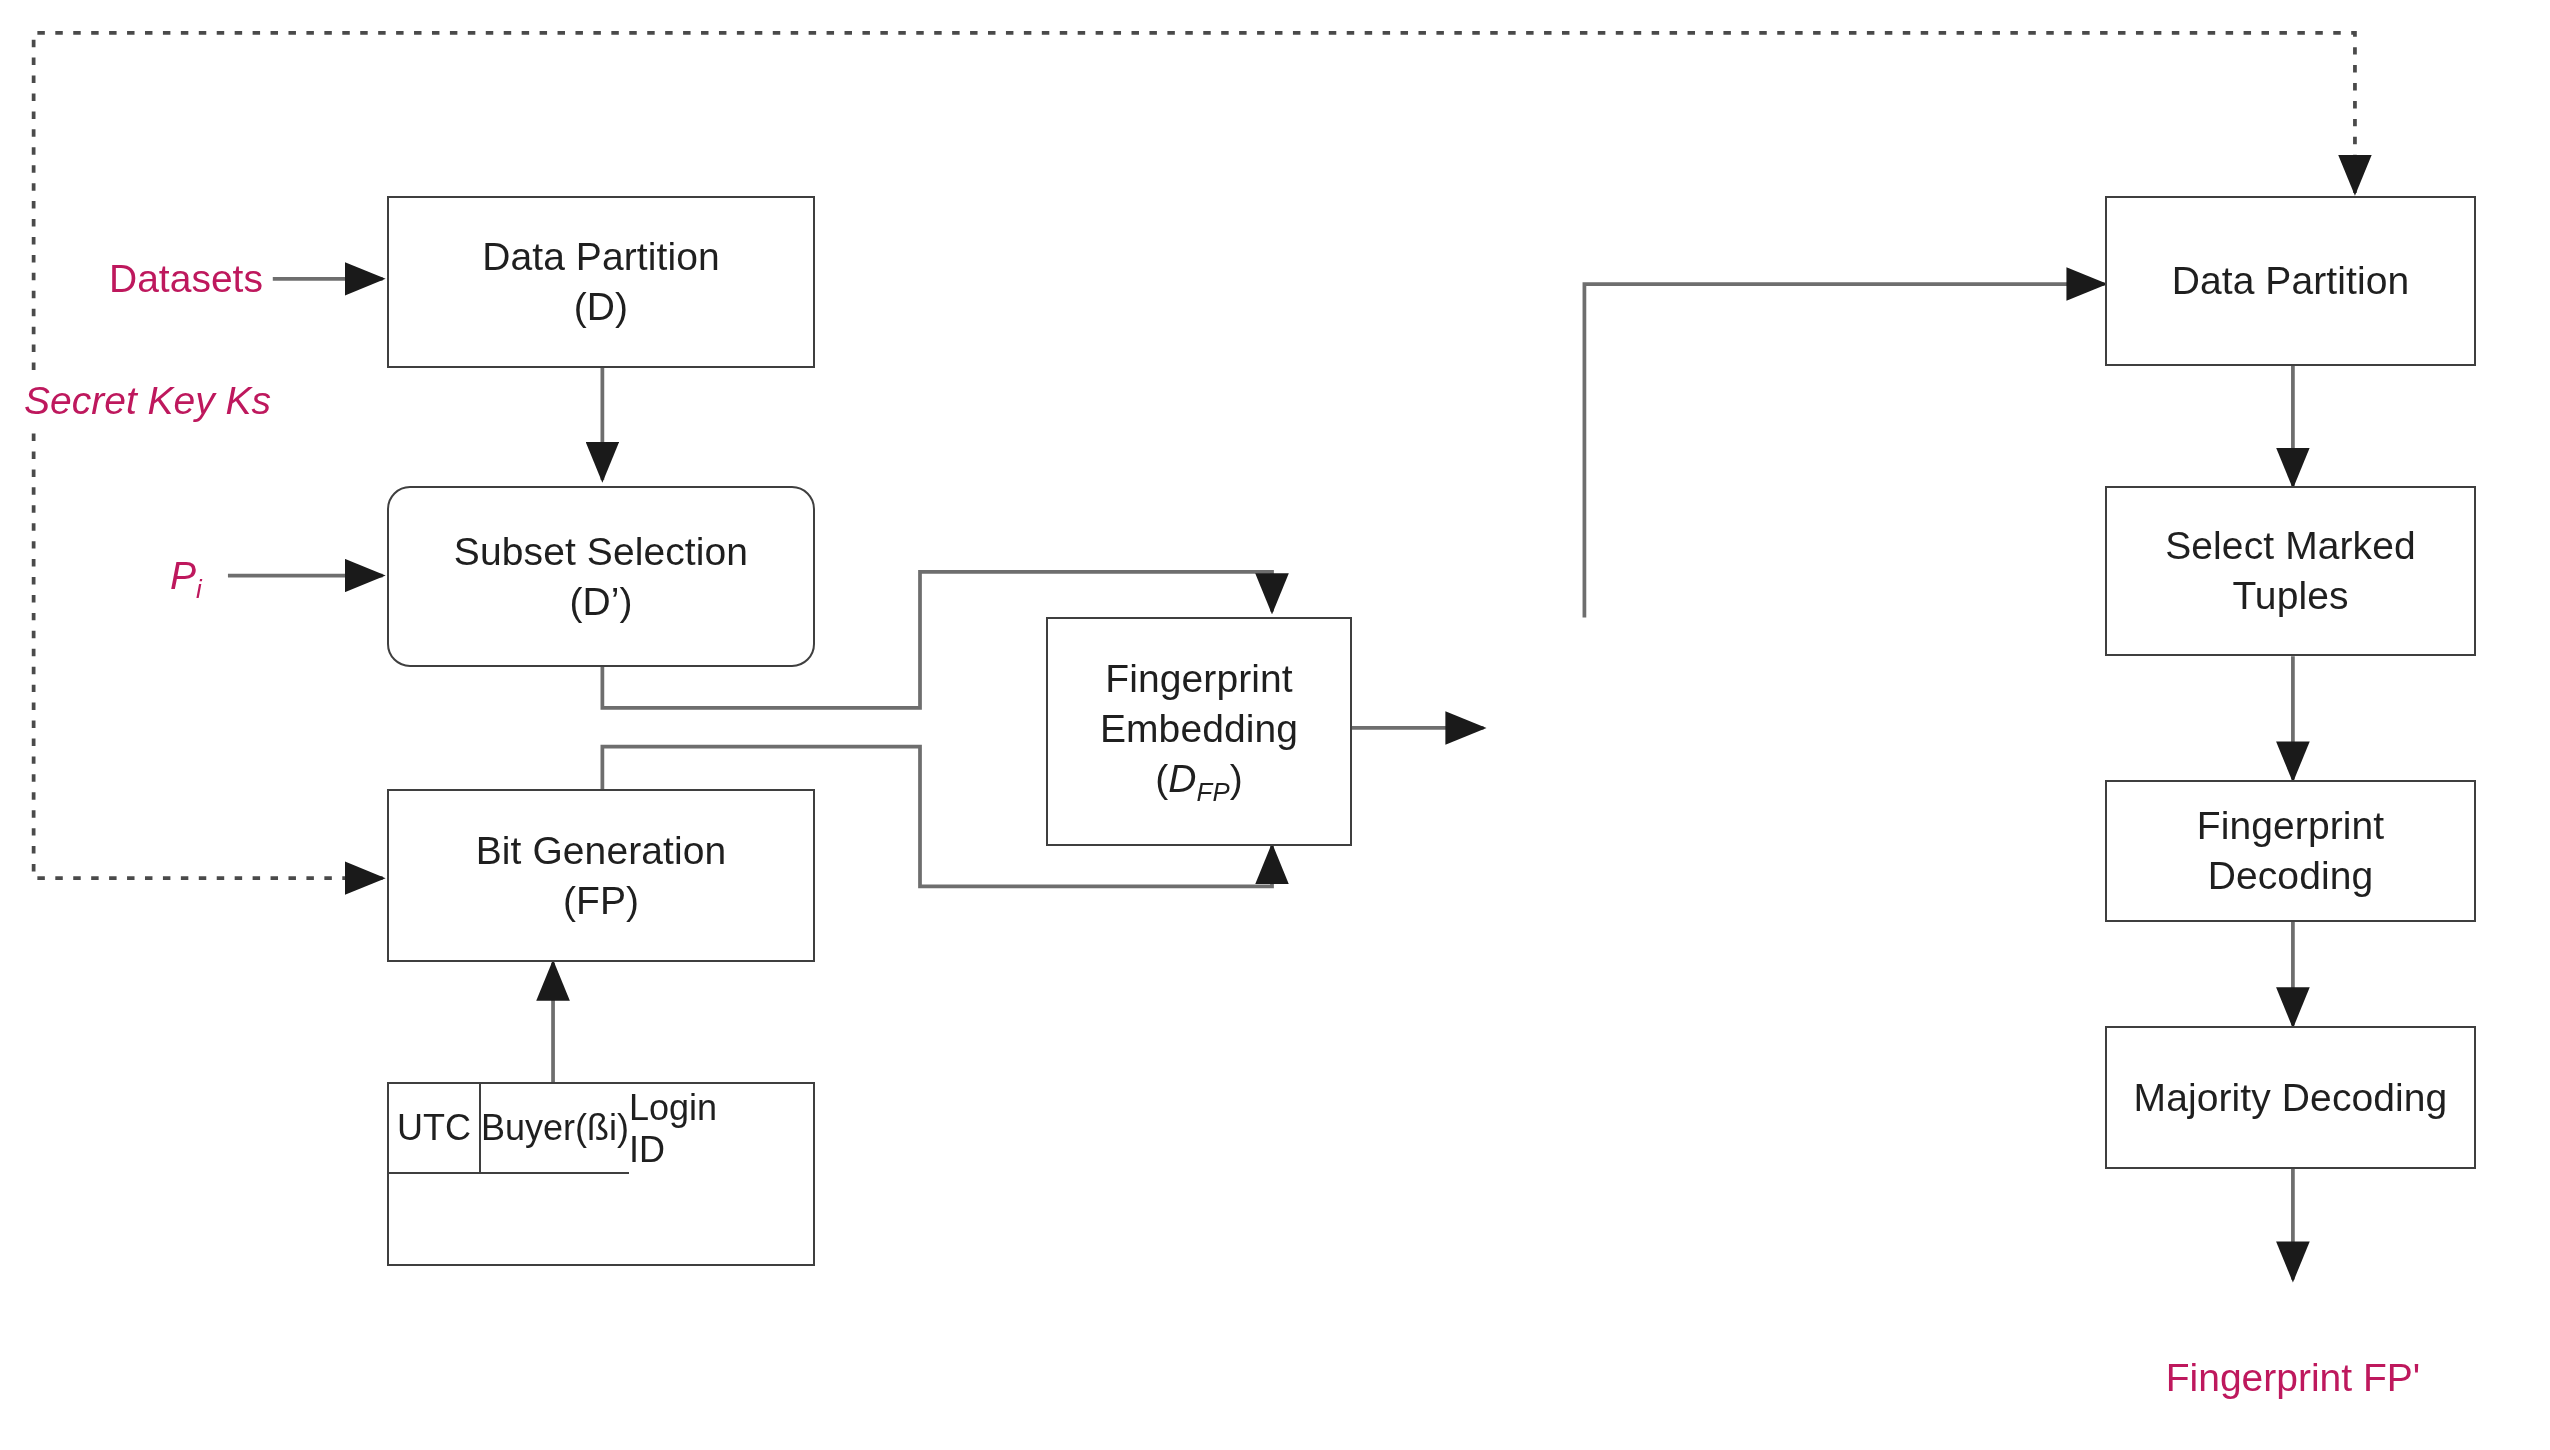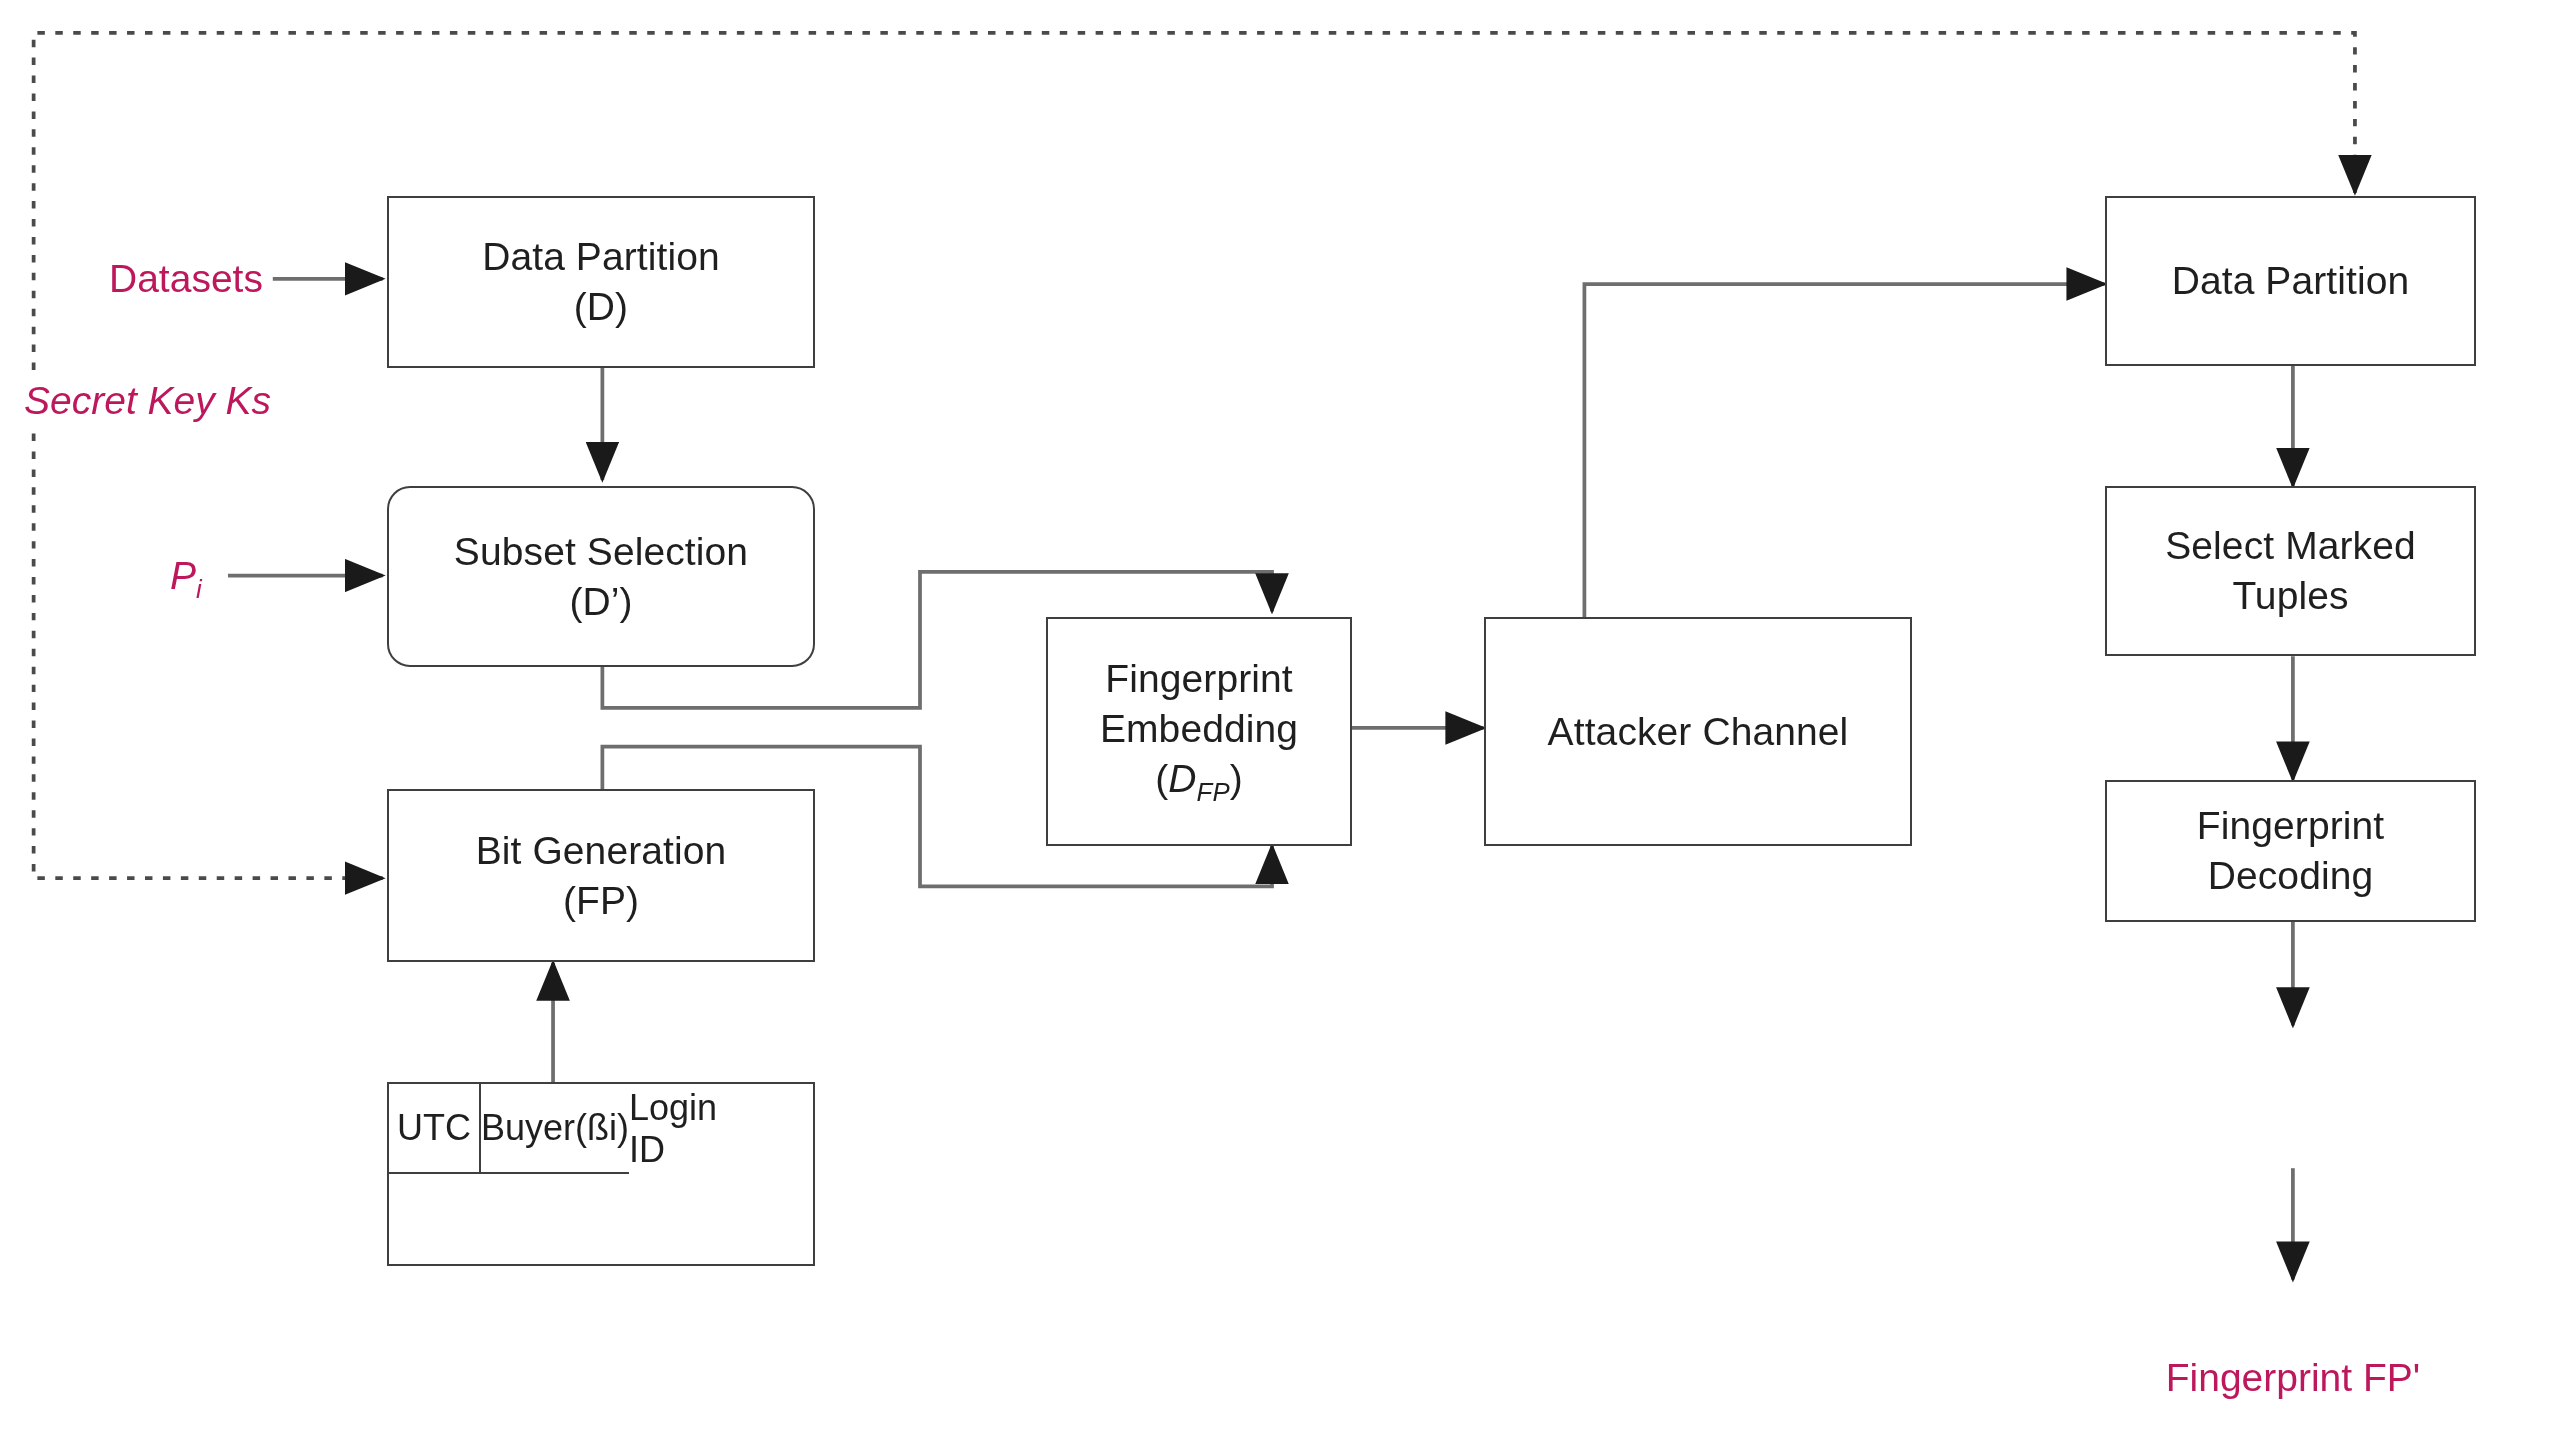--- a/index.html
+++ b/index.html
@@ -168,25 +168,20 @@
   </div>
 
   <div class="node" style="left:1046px; top:617px; width:306px; height:229px;">
     <span class="stack">
       <span class="ln">Fingerprint</span>
       <span class="ln">Embedding</span>
       <span class="ln"><span>(</span><span class="ital">D</span><span class="sub">FP</span><span>)</span></span>
     </span>
   </div>
 
-  <div class="node" style="left:1484px; top:617px; width:428px; height:229px;">
-    <span class="stack">
-      <span class="ln">Attacker Channel</span>
-    </span>
-  </div>
 
   <div class="node" style="left:2105px; top:196px; width:371px; height:170px;">
     <span class="stack">
       <span class="ln">Data Partition</span>
     </span>
   </div>
 
   <div class="node" style="left:2105px; top:486px; width:371px; height:170px;">
     <span class="stack">
       <span class="ln">Select Marked</span>
@@ -194,20 +189,25 @@
     </span>
   </div>
 
   <div class="node" style="left:2105px; top:780px; width:371px; height:142px;">
     <span class="stack">
       <span class="ln">Fingerprint</span>
       <span class="ln">Decoding</span>
     </span>
   </div>
 
+  <div class="node" style="left:2105px; top:1026px; width:371px; height:143px;">
+    <span class="stack">
+      <span class="ln">Majority Decoding</span>
+    </span>
+  </div>
 
   <div class="meta-table" style="left:387px; top:1082px; width:428px; height:184px;">
     <div class="cell b-r b-b">UTC</div>
     <div class="cell b-b">Buyer(ßi)</div>
     <div class="cell">Login ID</div>
   </div>
 
 </div>
 
 

